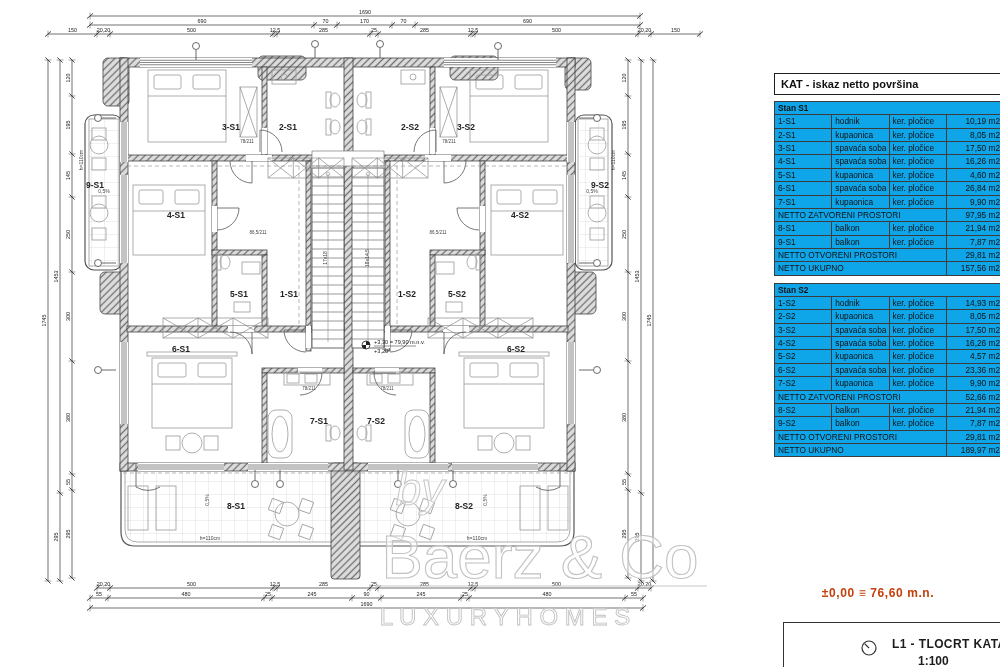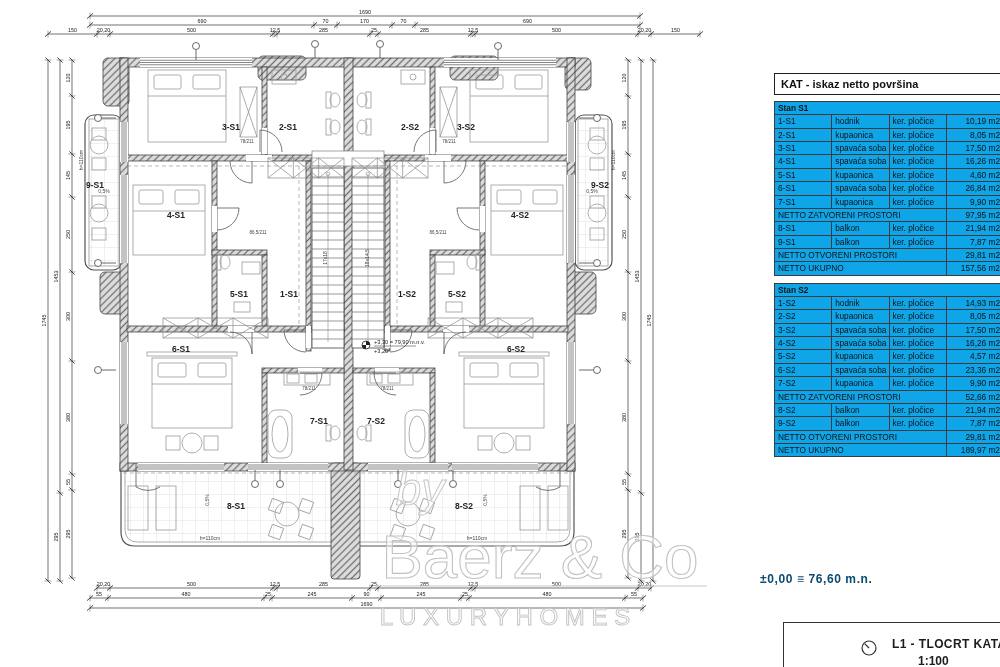--- a/index.html
+++ b/index.html
@@ -16,22 +16,22 @@
                  line-height:1.25;overflow:hidden;white-space:nowrap;}
   td.t-title{font-size:13.5px;font-weight:bold;padding:2px 4px;}
   td.t-code{width:34px;}
   td.t-name{width:88px;}
   td.t-fin{width:52px;font-size:6.6px;color:#333;}
   td.t-area{width:56px;text-align:right;font-size:8.6px;}
   td.t-sub{font-size:8.6px;padding:2.5px 3px;}
   td.t-subarea{text-align:right;font-size:8.6px;padding:2.5px 3px;}
   td.t-total{font-size:9px;padding:3.5px 3px;}
   
-  .benchmark{position:absolute;left:760px;top:572px;width:236px;text-align:left;
-             color:#0c4a6e;font-size:12px;font-weight:bold;letter-spacing:0.6px;white-space:nowrap;}
+  .benchmark{position:absolute;left:760px;top:586px;width:236px;text-align:center;
+             color:#c2410c;font-size:12px;font-weight:bold;letter-spacing:0.6px;white-space:nowrap;}
   .titleblock{position:absolute;left:783px;top:622px;width:240px;height:70px;
               border:1.4px solid #333;background:#fff;display:flex;align-items:flex-start;}
   .tb-icon{margin:16px 0 0 76px;flex:0 0 auto;}
   .tb-text{margin:14px 0 0 14px;color:#1c1c1c;}
   .tb-title{font-size:12px;font-weight:bold;letter-spacing:0.4px;}
   .tb-scale{font-size:12px;font-weight:bold;margin-top:3px;margin-left:26px;}
 </style>
 </head>
 <body>
 

